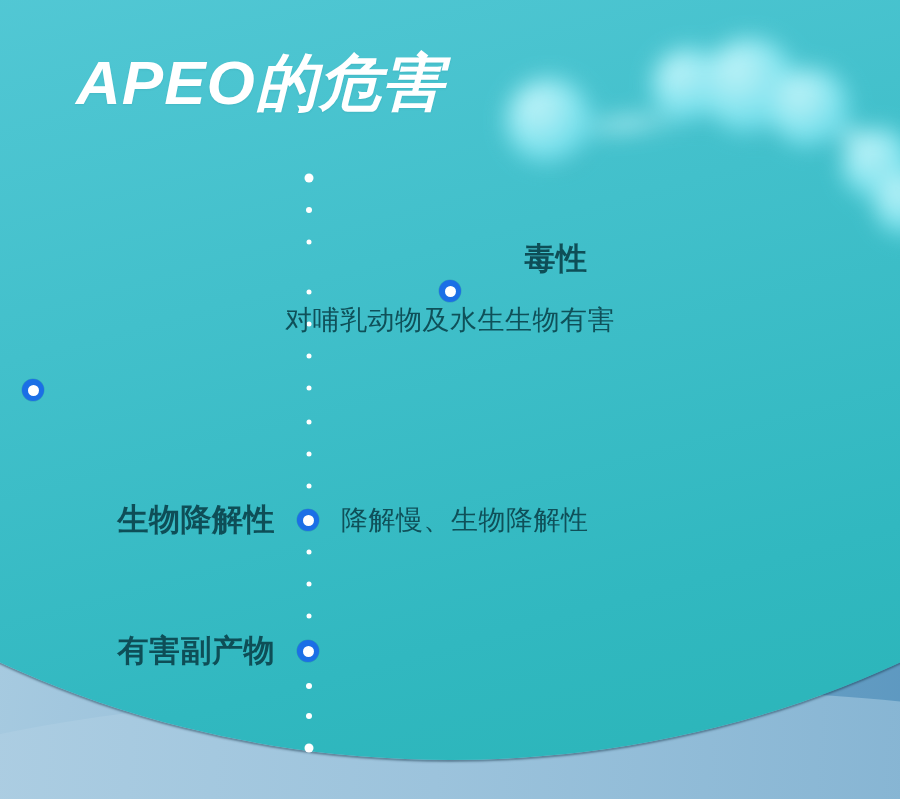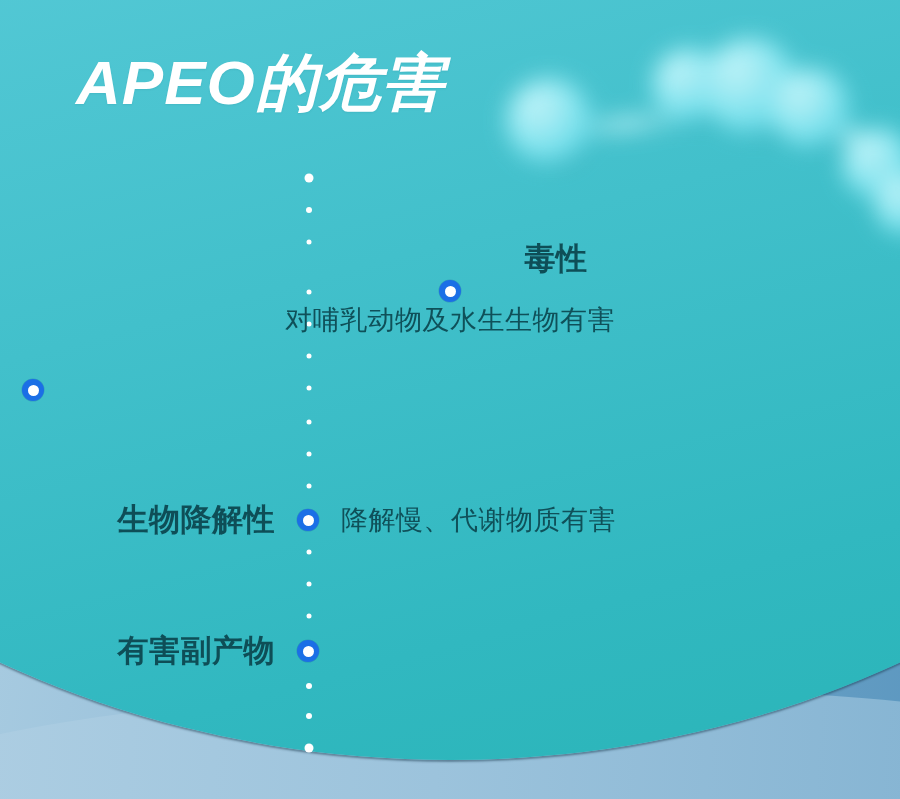--- a/index.html
+++ b/index.html
@@ -242,21 +242,21 @@
           </div>
         </div>
       </div>
       <div class="row" style="top: 498px;">
         <div class="row-label">生物降解性</div>
         <div class="row-marker">
           <div class="marker-ring">
             <div class="marker-core"></div>
           </div>
         </div>
-        <div class="row-desc">降解慢、代谢物质有害</div>
+        <div class="row-desc">降解慢、生物降解性</div>
       </div>
       <div class="row" style="top: 629px;">
         <div class="row-label">有害副产物</div>
         <div class="row-marker">
           <div class="marker-ring">
             <div class="marker-core"></div>
           </div>
         </div>
       </div>
     </div>

